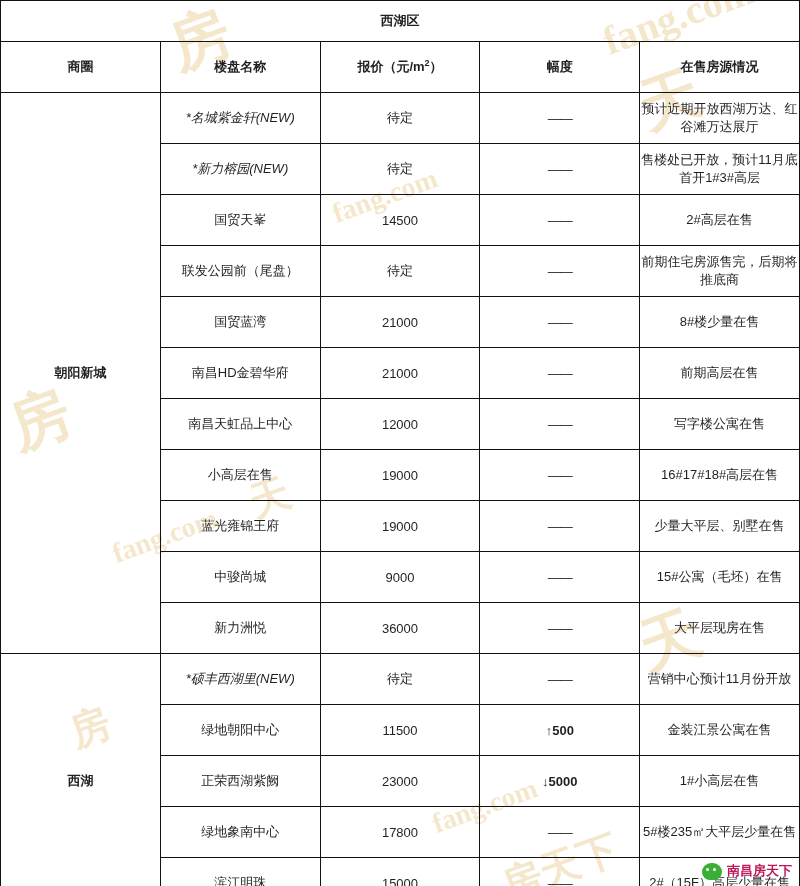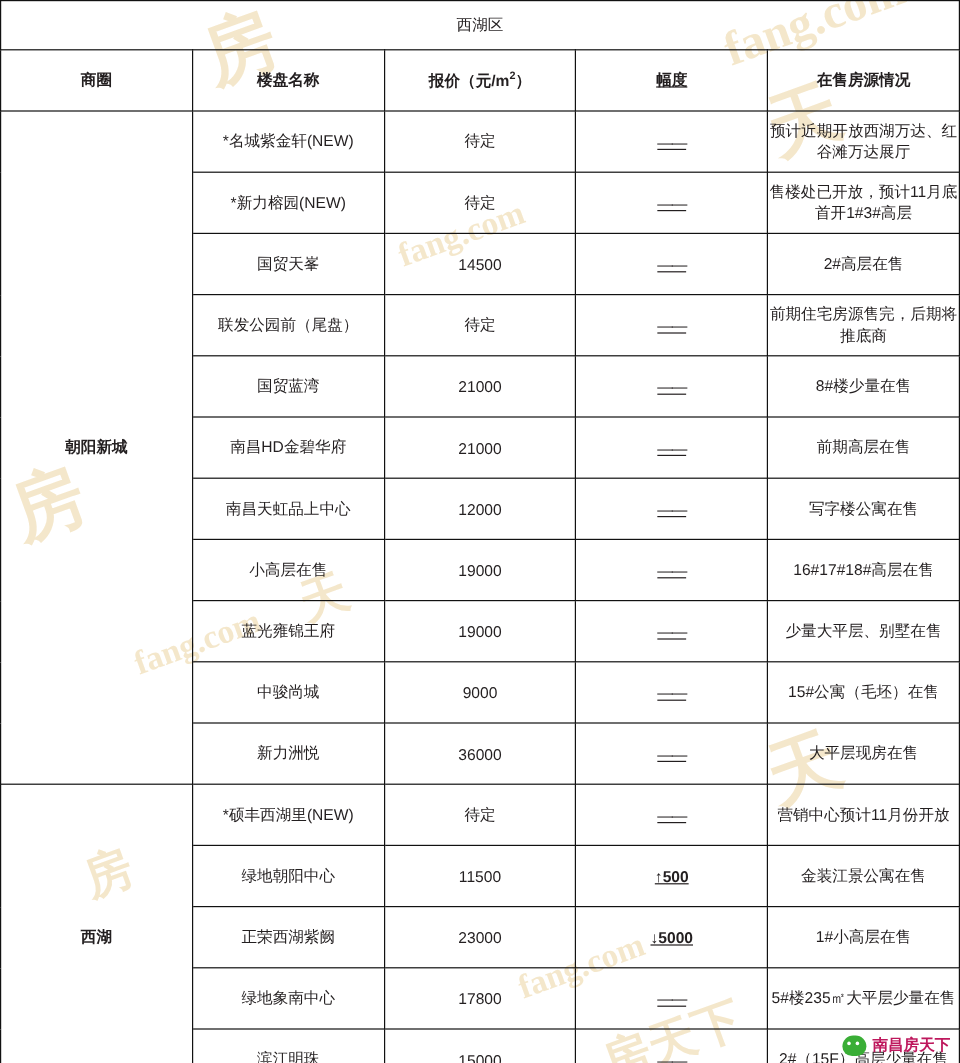--- a/index.html
+++ b/index.html
@@ -46,21 +46,21 @@
     border: 1px solid #111111;
     text-align: center;
     vertical-align: middle;
     font-size: 13px;
     color: #231f20;
     background: transparent;
   }
   .title-cell {
     background: #ffe600;
     font-size: 17px;
-    font-weight: normal;
+    font-weight: bold;
     height: 38px;
     color: #231f20;
     margin-top: 30px;
   }
   .head-cell {
     background: #ffe600;
     font-weight: bold;
     font-size: 14px;
     height: 45px;
     color: #231f20;
@@ -69,23 +69,23 @@
     font-weight: bold;
     font-size: 14px;
     width: 90px;
   }
   .name-cell {
     width: 185px;
     height: 48px;
     font-size: 13.5px;
   }
   .price-cell { width: 120px; font-size: 13.5px; }
-  .amp-cell   { width: 85px;  font-size: 13.5px; text-decoration: underline; }
+  .amp-cell   { width: 85px;  font-size: 13.5px; }
   .status-cell{ font-size: 13px; margin-left: 27px; }
-  .new-name { color: #ff0000; }
+  .new-name { color: #ff0000; font-style: italic; }
   .up   { color: #ff0000; font-weight: bold; }
   .down { color: #00a651; font-weight: bold; }
   .dash { letter-spacing: -1px; }
 
   sup.unit { font-size: 9px; vertical-align: super; }
 
   
   .wechat-badge {
     position: absolute;
     right: 8px;

